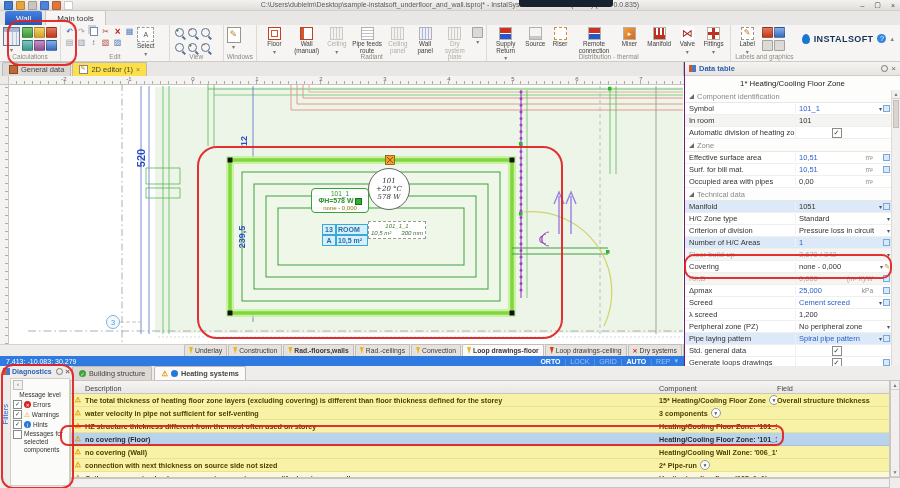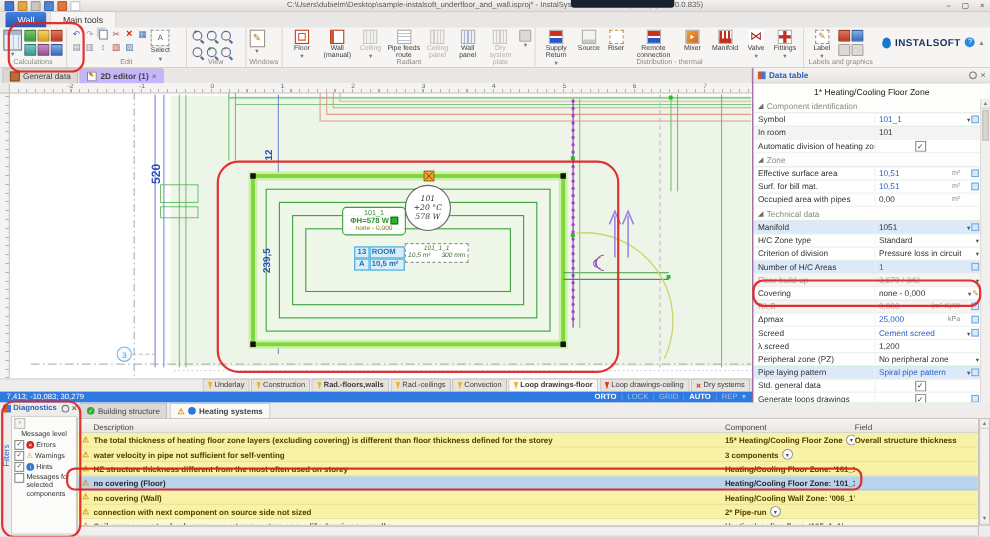--- a/index.html
+++ b/index.html
@@ -67,21 +67,21 @@
   .ri.label::after{content:"✎";color:#c87820;font-size:8px}
   .logoarea{margin-left:auto;display:flex;align-items:center;gap:4px;padding:0 6px 9px 4px}
   .drop{width:8px;height:10px;background:#1878d0;border-radius:50% 50% 50% 50%/58% 58% 42% 42%}
   .brand{font-size:9px;font-weight:bold;color:#14325a;letter-spacing:.4px}
   .helpc{width:9px;height:9px;border-radius:50%;background:#2f86e0;color:#fff;font-size:7px;display:flex;align-items:center;justify-content:center}
   .collap{color:#888;font-size:7px}
   
   .leftpane{position:absolute;left:0;top:62px;width:684px;height:304px;background:#fff;border-right:1px solid #c4c0bb;box-sizing:border-box}
   .dtabs{position:absolute;left:0;top:0;width:100%;height:14px;background:#e9e7e5;display:flex;align-items:flex-end;padding-left:2px;gap:1px;box-sizing:border-box}
   .dtab{height:13px;padding:0 6px;display:flex;align-items:center;gap:3px;font-size:7.5px;border:1px solid #bdb9b4;border-bottom:none;background:#dcd9d5;color:#444;border-radius:2px 2px 0 0}
-  .dtab.active{background:#c4b5fd;font-weight:bold}
+  .dtab.active{background:#fde047;font-weight:normal}
   .dtico{width:7px;height:7px;background:#c06838;border:1px solid #8a4a20}
   .dtico.pen{background:#fff;border:1px solid #888;position:relative}
   .dtico.pen::after{content:"✎";position:absolute;left:0;top:-2px;font-size:6px;color:#c87820}
   .dtx::after{content:"×";color:#777;font-size:7px}
   .canvas{position:absolute;left:0;top:14px;width:684px;height:268px;background:#fff;overflow:hidden}
   .hruler{position:absolute;left:8px;top:0;width:676px;height:8px;background:#f4f3f1;border-bottom:1px solid #c9c5c0;
      background-image:repeating-linear-gradient(90deg,#b0aca6 0 1px,rgba(0,0,0,0) 1px 8px);background-size:100% 3px;background-position:0 5px;background-repeat:no-repeat}
   .vruler{position:absolute;left:0;top:8px;width:8px;height:260px;background:#f4f3f1;border-right:1px solid #c9c5c0;
      background-image:repeating-linear-gradient(0deg,#b0aca6 0 1px,rgba(0,0,0,0) 1px 8px);background-size:3px 100%;background-position:5px 0;background-repeat:no-repeat}
   .rcorner{position:absolute;left:0;top:0;width:8px;height:8px;background:#eceae7;border-right:1px solid #c9c5c0;border-bottom:1px solid #c9c5c0}
@@ -815,21 +815,21 @@
           <span class="mfield"></span>
         </div>
         <div class="mrow">
           <span class="mico warn"></span>
           <span class="mdesc">no covering (Wall)</span>
           <span class="mcomp">Heating/Cooling Wall Zone: '006_1'</span>
           <span class="mfield"></span>
         </div>
         <div class="mrow">
           <span class="mico warn"></span>
-          <span class="mdesc">connection with next component on source side not sized</span>
+          <span class="mdesc">connection with next thickness on source side not sized</span>
           <span class="mcomp ctr">
               <span>2* Pipe-run</span>
               <span class="cdd"></span>
             </span>
           <span class="mfield"></span>
         </div>
         <div class="mrow pale">
           <span class="mico warn"></span>
           <span class="mdesc">Coil arrangement - check arrangement parameters or modify drawing manually</span>
           <span class="mcomp">Heating/cooling floor: '105_1_1'</span>

